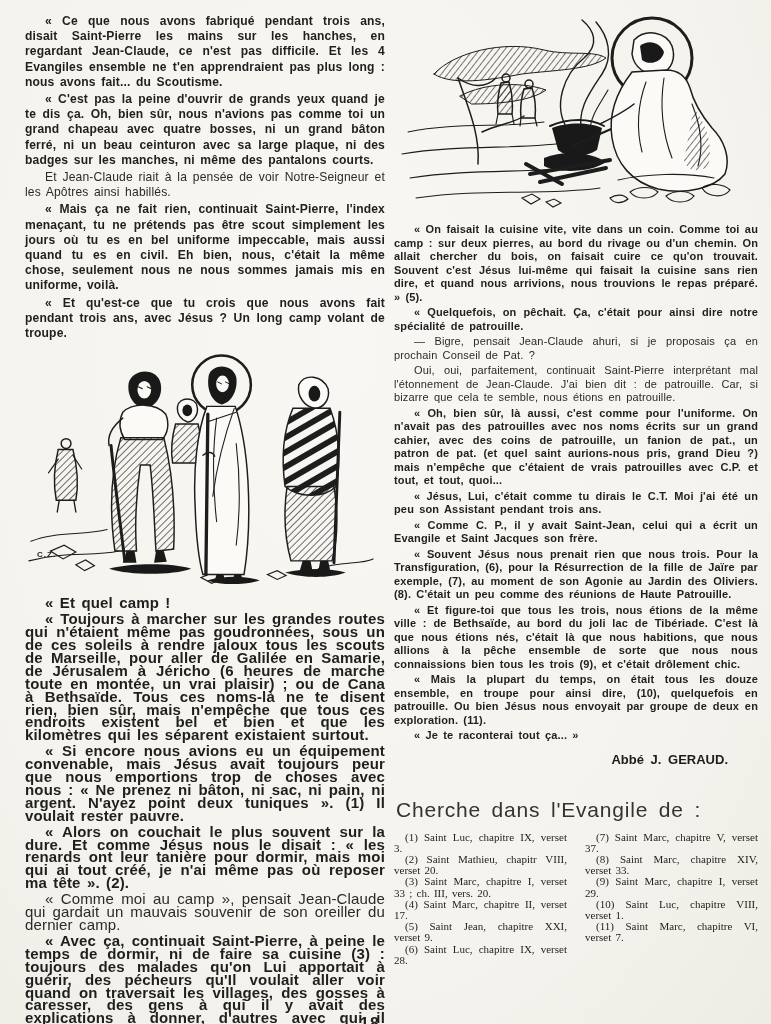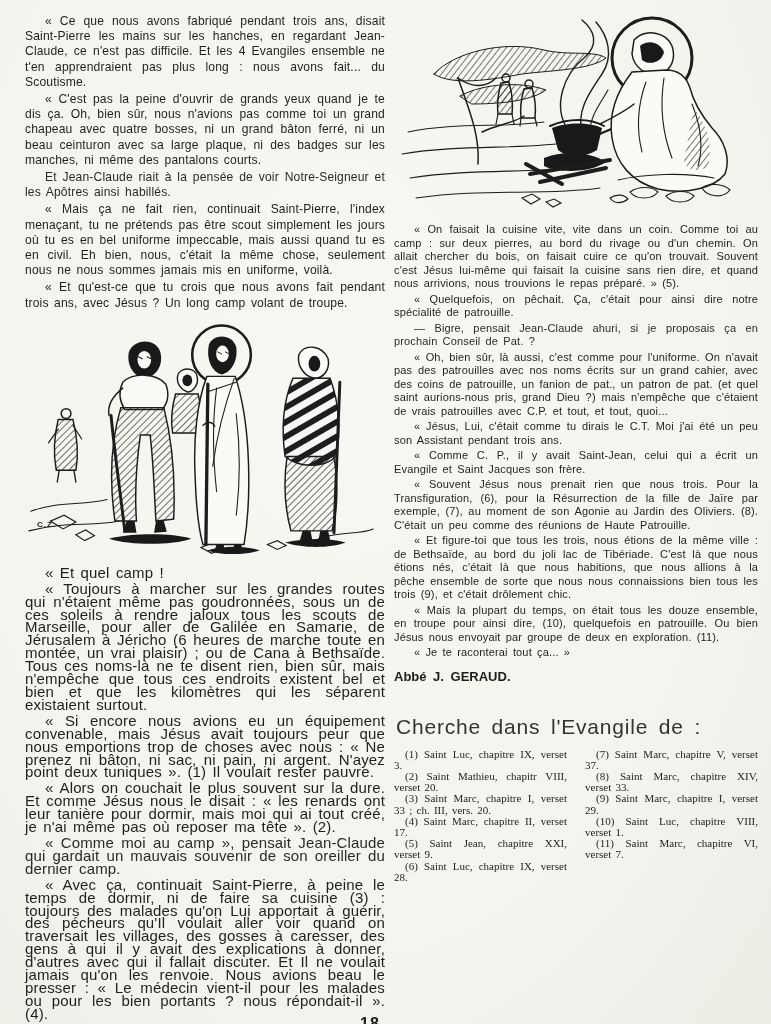--- a/index.html
+++ b/index.html
@@ -7,36 +7,36 @@
   .page{
     position:relative;width:771px;height:1024px;margin:0 auto;overflow:hidden;
     background:radial-gradient(ellipse at 45% 35%, #f8f7f3 0%, #f4f3ed 65%, #edece5 100%);
     color:#1e1e1e;
   }
   .col{position:absolute;top:0;}
   .col-left{left:25px;top:14px;width:360px;}
   .col-right{left:394px;top:12px;width:364px;}
   .bp{
     margin:0 0 2px 0;text-indent:20px;text-align:justify;
-    font-weight:400;word-spacing:2px;letter-spacing:0.15px;color:#1f1f1f;
+    font-weight:700;word-spacing:2px;letter-spacing:0.15px;color:#1f1f1f;
   }
   .col-left .upper .bp{font-size:12.1px;line-height:15.2px;}
   .col-left .lower .bp{font-size:15px;line-height:12.9px;margin-bottom:3px;}
   .col-right .bp{font-size:11px;line-height:13.5px;}
   .bp.reg{font-weight:400;color:#2a2a2a;}
   .illus{position:relative;margin:0;padding:0;}
   .illus svg{display:block;}
   .illus-apostles{width:352px;height:240px;margin:6px 0 10px 0;}
   .illus-campfire{width:364px;height:202px;margin:0 0 9px 0;}
   .artist-sig{
     position:absolute;left:12px;bottom:28px;
     font:700 8px/8px "Liberation Sans",sans-serif;color:#1b1b1b;letter-spacing:1px;
   }
   .author{
-    margin:9px 30px 0 0;text-align:left;
+    margin:9px 30px 0 0;text-align:right;
     font:700 13px/16px "Liberation Sans",sans-serif;word-spacing:3px;color:#1d1d1d;
   }
   .search-heading{
     margin:30px 0 10px 2px;font:400 21px/24px "Liberation Sans",sans-serif;
     letter-spacing:0.8px;word-spacing:4px;color:#333;
   }
   .refs{display:flex;gap:18px;font-family:"Liberation Serif",serif;color:#242424;}
   .ref-col{flex:1;}
   .refs p{margin:0;text-indent:11px;text-align:justify;font-size:11px;line-height:11.2px;word-spacing:1.5px;}
   .page-number{
@@ -191,20 +191,21 @@
           <path d="M216,186 C222,182 230,182 234,187 C228,192 220,192 216,186 Z" stroke-width="1.2"></path>
           <path d="M128,186 l10,-4 l8,5 l-9,5 Z M152,190 l8,-3 l7,4 l-8,4 Z" stroke-width="1.1"></path>
           <path d="M224,168 C250,162 290,160 320,166" stroke-width="1.1"></path>
         </g>
       </svg>
     </figure>
 
     <p class="bp">« On faisait la cuisine vite, vite dans un coin. Comme toi au camp : sur deux pierres, au bord du rivage ou d'un chemin. On allait chercher du bois, on faisait cuire ce qu'on trouvait. Souvent c'est Jésus lui-même qui faisait la cuisine sans rien dire, et quand nous arrivions, nous trouvions le repas préparé. » (5).</p>
     <p class="bp">« Quelquefois, on pêchait. Ça, c'était pour ainsi dire notre spécialité de patrouille.</p>
     <p class="bp reg">— Bigre, pensait Jean-Claude ahuri, si je proposais ça en prochain Conseil de Pat. ?</p>
+    <p class="bp reg">Oui, oui, parfaitement, continuait Saint-Pierre interprétant mal l'étonnement de Jean-Claude. J'ai bien dit : de patrouille. Car, si bizarre que cela te semble, nous étions en patrouille.</p>
     <p class="bp">« Oh, bien sûr, là aussi, c'est comme pour l'uniforme. On n'avait pas des patrouilles avec nos noms écrits sur un grand cahier, avec des coins de patrouille, un fanion de pat., un patron de pat. (et quel saint aurions-nous pris, grand Dieu ?) mais n'empêche que c'étaient de vrais patrouilles avec C.P. et tout, et tout, quoi...</p>
     <p class="bp">« Jésus, Lui, c'était comme tu dirais le C.T. Moi j'ai été un peu son Assistant pendant trois ans.</p>
     <p class="bp">« Comme C. P., il y avait Saint-Jean, celui qui a écrit un Evangile et Saint Jacques son frère.</p>
     <p class="bp">« Souvent Jésus nous prenait rien que nous trois. Pour la Transfiguration, (6), pour la Résurrection de la fille de Jaïre par exemple, (7), au moment de son Agonie au Jardin des Oliviers. (8). C'était un peu comme des réunions de Haute Patrouille.</p>
     <p class="bp">« Et figure-toi que tous les trois, nous étions de la même ville : de Bethsaïde, au bord du joli lac de Tibériade. C'est là que nous étions nés, c'était là que nous habitions, que nous allions à la pêche ensemble de sorte que nous nous connaissions bien tous les trois (9), et c'était drôlement chic.</p>
     <p class="bp">« Mais la plupart du temps, on était tous les douze ensemble, en troupe pour ainsi dire, (10), quelquefois en patrouille. Ou bien Jésus nous envoyait par groupe de deux en exploration. (11).</p>
     <p class="bp">« Je te raconterai tout ça... »</p>
 
     <p class="author">Abbé J. GERAUD.</p>
 

